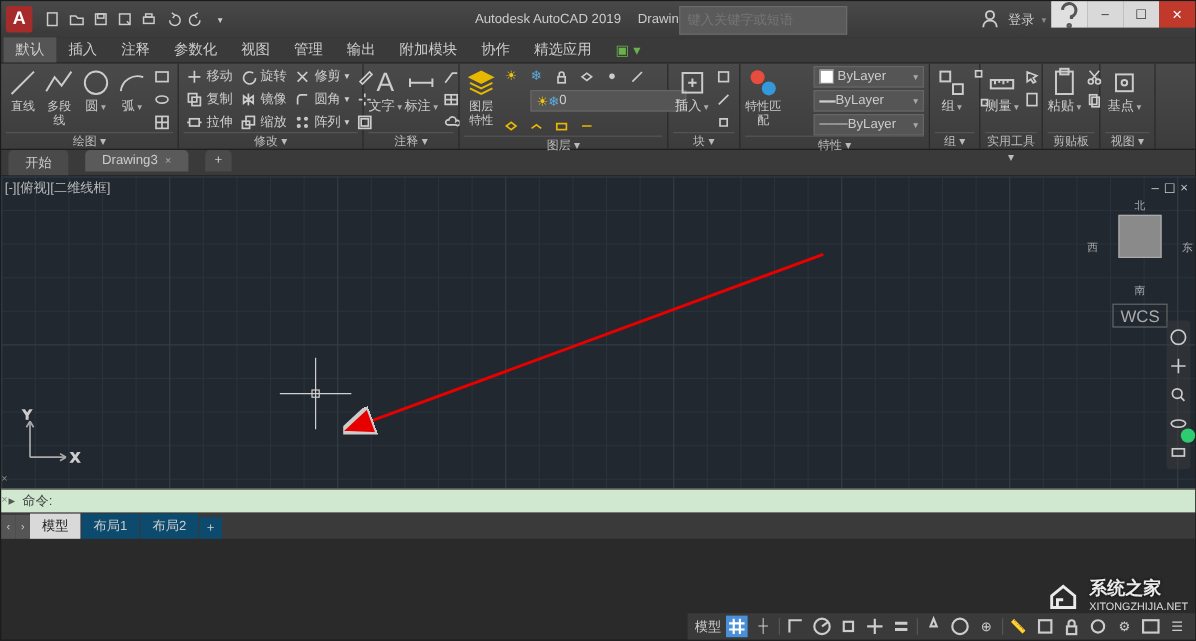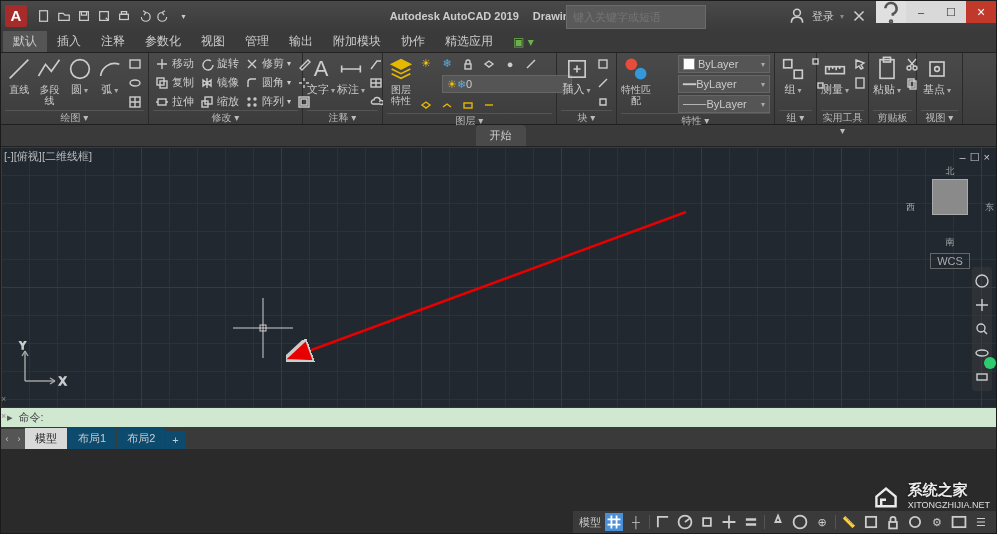--- a/index.html
+++ b/index.html
@@ -4,24 +4,24 @@
 <style>
   *{box-sizing:border-box;margin:0;padding:0;font-family:"Microsoft YaHei",Arial,sans-serif;font-size:11px;color:#ccc;}
   body{background:#2a2a2a;overflow:hidden;}
   .app{width:997px;height:534px;background:#2a2a2a;position:relative;border:1px solid #1b1b1b;}
   
   .titlebar{height:30px;background:linear-gradient(#494949,#3a3a3a);display:flex;align-items:center;position:relative;}
   .qat{display:flex;align-items:center;padding:0 4px;gap:3px;}
   .logoA{width:22px;height:22px;background:#a62c2c;color:#fff;font-weight:bold;font-size:15px;text-align:center;line-height:22px;border-radius:2px;margin:0 4px;}
   .qat .qbtn{width:17px;height:17px;display:flex;align-items:center;justify-content:center;cursor:pointer;}
   .qat .qbtn svg{width:14px;height:14px;}
-  .title-center{position:absolute;left:50%;transform:translateX(-50%);display:flex;gap:14px;font-size:12px;color:#ddd;font-weight:bold;}
+  .title-center{position:absolute;left:50%;transform:translateX(-50%);display:flex;gap:14px;font-size:12px;color:#ddd;}
   .search-ctr{position:absolute;left:565px;top:4px;display:flex;align-items:center;background:#5a5a5a;border:1px solid #6a6a6a;height:24px;padding:0 6px;width:140px;}
   .search-ctr input{background:transparent;border:none;outline:none;color:#aaa;font-size:11px;width:100%;}
-  .right-ctr{position:absolute;right:104px;top:0;height:30px;display:flex;align-items:center;gap:6px;}
+  .right-ctr{position:absolute;right:76px;top:0;height:30px;display:flex;align-items:center;gap:6px;}
   .right-ctr .ico{width:18px;height:18px;display:flex;align-items:center;justify-content:center;cursor:pointer;}
   .winbtns{position:absolute;right:0;top:0;display:flex;}
   .winbtns div{width:30px;height:22px;display:flex;align-items:center;justify-content:center;cursor:pointer;background:#d9d9d9;}
   .winbtns .wb-help{background:#e0e0e0;}
   .winbtns .wb-close{background:#c0392b;}
   
   .menubar{height:22px;background:#3a3a3a;border-bottom:1px solid #222;display:flex;align-items:center;padding-left:2px;}
   .menubar .mtab{padding:2px 10px;cursor:pointer;font-size:12px;}
   .menubar .mtab.active{background:#555;}
   
@@ -34,21 +34,21 @@
   .bigbtn .lbl{font-size:10px;text-align:center;line-height:11px;}
   .col{display:flex;flex-direction:column;gap:2px;}
   .smallbtn{height:17px;display:flex;align-items:center;gap:3px;cursor:pointer;padding:0 2px;font-size:10px;white-space:nowrap;}
   .smallbtn .ic{width:14px;height:14px;display:flex;align-items:center;justify-content:center;}
   .dd{display:inline-block;margin-left:2px;}
   .dd::after{content:"▾";font-size:8px;color:#aaa;}
   .cmb{height:18px;background:#555;border:1px solid #666;display:flex;align-items:center;padding:0 4px;font-size:10px;min-width:92px;cursor:pointer;justify-content:space-between;margin-left:25px;}
   .cmb::after{content:"▾";font-size:8px;color:#aaa;margin-left:6px;}
   .swatch{width:12px;height:12px;border:1px solid #888;margin-right:3px;}
   
-  .filetabs{height:22px;background:#3a3a3a;border-bottom:1px solid #222;display:flex;align-items:center;padding-left:6px;gap:12px;flex-direction:column;}
+  .filetabs{height:22px;background:#3a3a3a;border-bottom:1px solid #222;display:flex;align-items:flex-start;padding-left:6px;gap:12px;}
   .ftab{padding:3px 14px;background:#4a4a4a;border-top-left-radius:4px;border-top-right-radius:4px;margin-right:2px;font-size:11px;cursor:pointer;display:flex;align-items:center;gap:6px;}
   .ftab.active{background:#5a5a5a;}
   .ftab .x{font-size:9px;color:#aaa;}
   .ftab.plus{padding:3px 8px;color:#aaa;}
   
   .dwg-wrap{position:relative;background:#212830;height:260px;}
   .vp-label{position:absolute;left:3px;top:2px;font-size:11px;color:#bbb;}
   .vp-ctrl{position:absolute;right:6px;top:4px;display:flex;gap:4px;}
   .vp-ctrl span{font-size:11px;cursor:pointer;}
   .grid{position:absolute;inset:0;background-image:linear-gradient(#2a333d 1px,transparent 1px),linear-gradient(90deg,#2a333d 1px,transparent 1px);background-size:28px 28px;}
@@ -56,21 +56,21 @@
   .cursor-cross{position:absolute;left:232px;top:151px;width:60px;height:60px;pointer-events:none;}
   .annot-arrow{position:absolute;left:285px;top:55px;pointer-events:none;}
   .ucs{position:absolute;left:14px;bottom:16px;width:60px;height:50px;}
   .viewcube{position:absolute;right:18px;top:32px;width:56px;text-align:center;}
   .vc-box{width:36px;height:36px;margin:0 auto;background:#8a8a8a;border:1px solid #aaa;position:relative;}
   .vc-n,.vc-s,.vc-e,.vc-w{position:absolute;font-size:9px;color:#aaa;}
   .vc-n{top:-14px;left:50%;transform:translateX(-50%);}
   .vc-s{bottom:-14px;left:50%;transform:translateX(-50%);}
   .vc-e{right:-16px;top:50%;transform:translateY(-50%);}
   .vc-w{left:-16px;top:50%;transform:translateY(-50%);}
-  .wcs{margin-top:18px;font-size:11px;border:1px solid #666;display:inline-block;padding:1px 6px;color:#aaa;}
+  .wcs{margin-top:18px;font-size:14px;border:1px solid #666;display:inline-block;padding:1px 6px;color:#aaa;}
   .navbar{position:absolute;right:4px;top:120px;width:20px;display:flex;flex-direction:column;gap:8px;align-items:center;background:rgba(60,60,60,0.5);padding:6px 2px;border-radius:3px;}
   .navbar .nb{width:16px;height:16px;cursor:pointer;display:flex;align-items:center;justify-content:center;}
   .greenball{position:absolute;right:0;bottom:38px;width:12px;height:12px;background:#2ecc71;border-radius:50%;}
   
   .cmdline{height:20px;background:#d0e8d0;border-top:1px solid #333;display:flex;align-items:center;padding:0 6px;position:relative;}
   .cmdline .chev{color:#555;margin-right:6px;}
   .cmdline .x1{position:absolute;left:0;top:-14px;font-size:9px;color:#888;}
   .cmdline .x2{position:absolute;left:0;top:3px;font-size:9px;color:#888;}
   .cmdline span.prompt{color:#444;}
   

